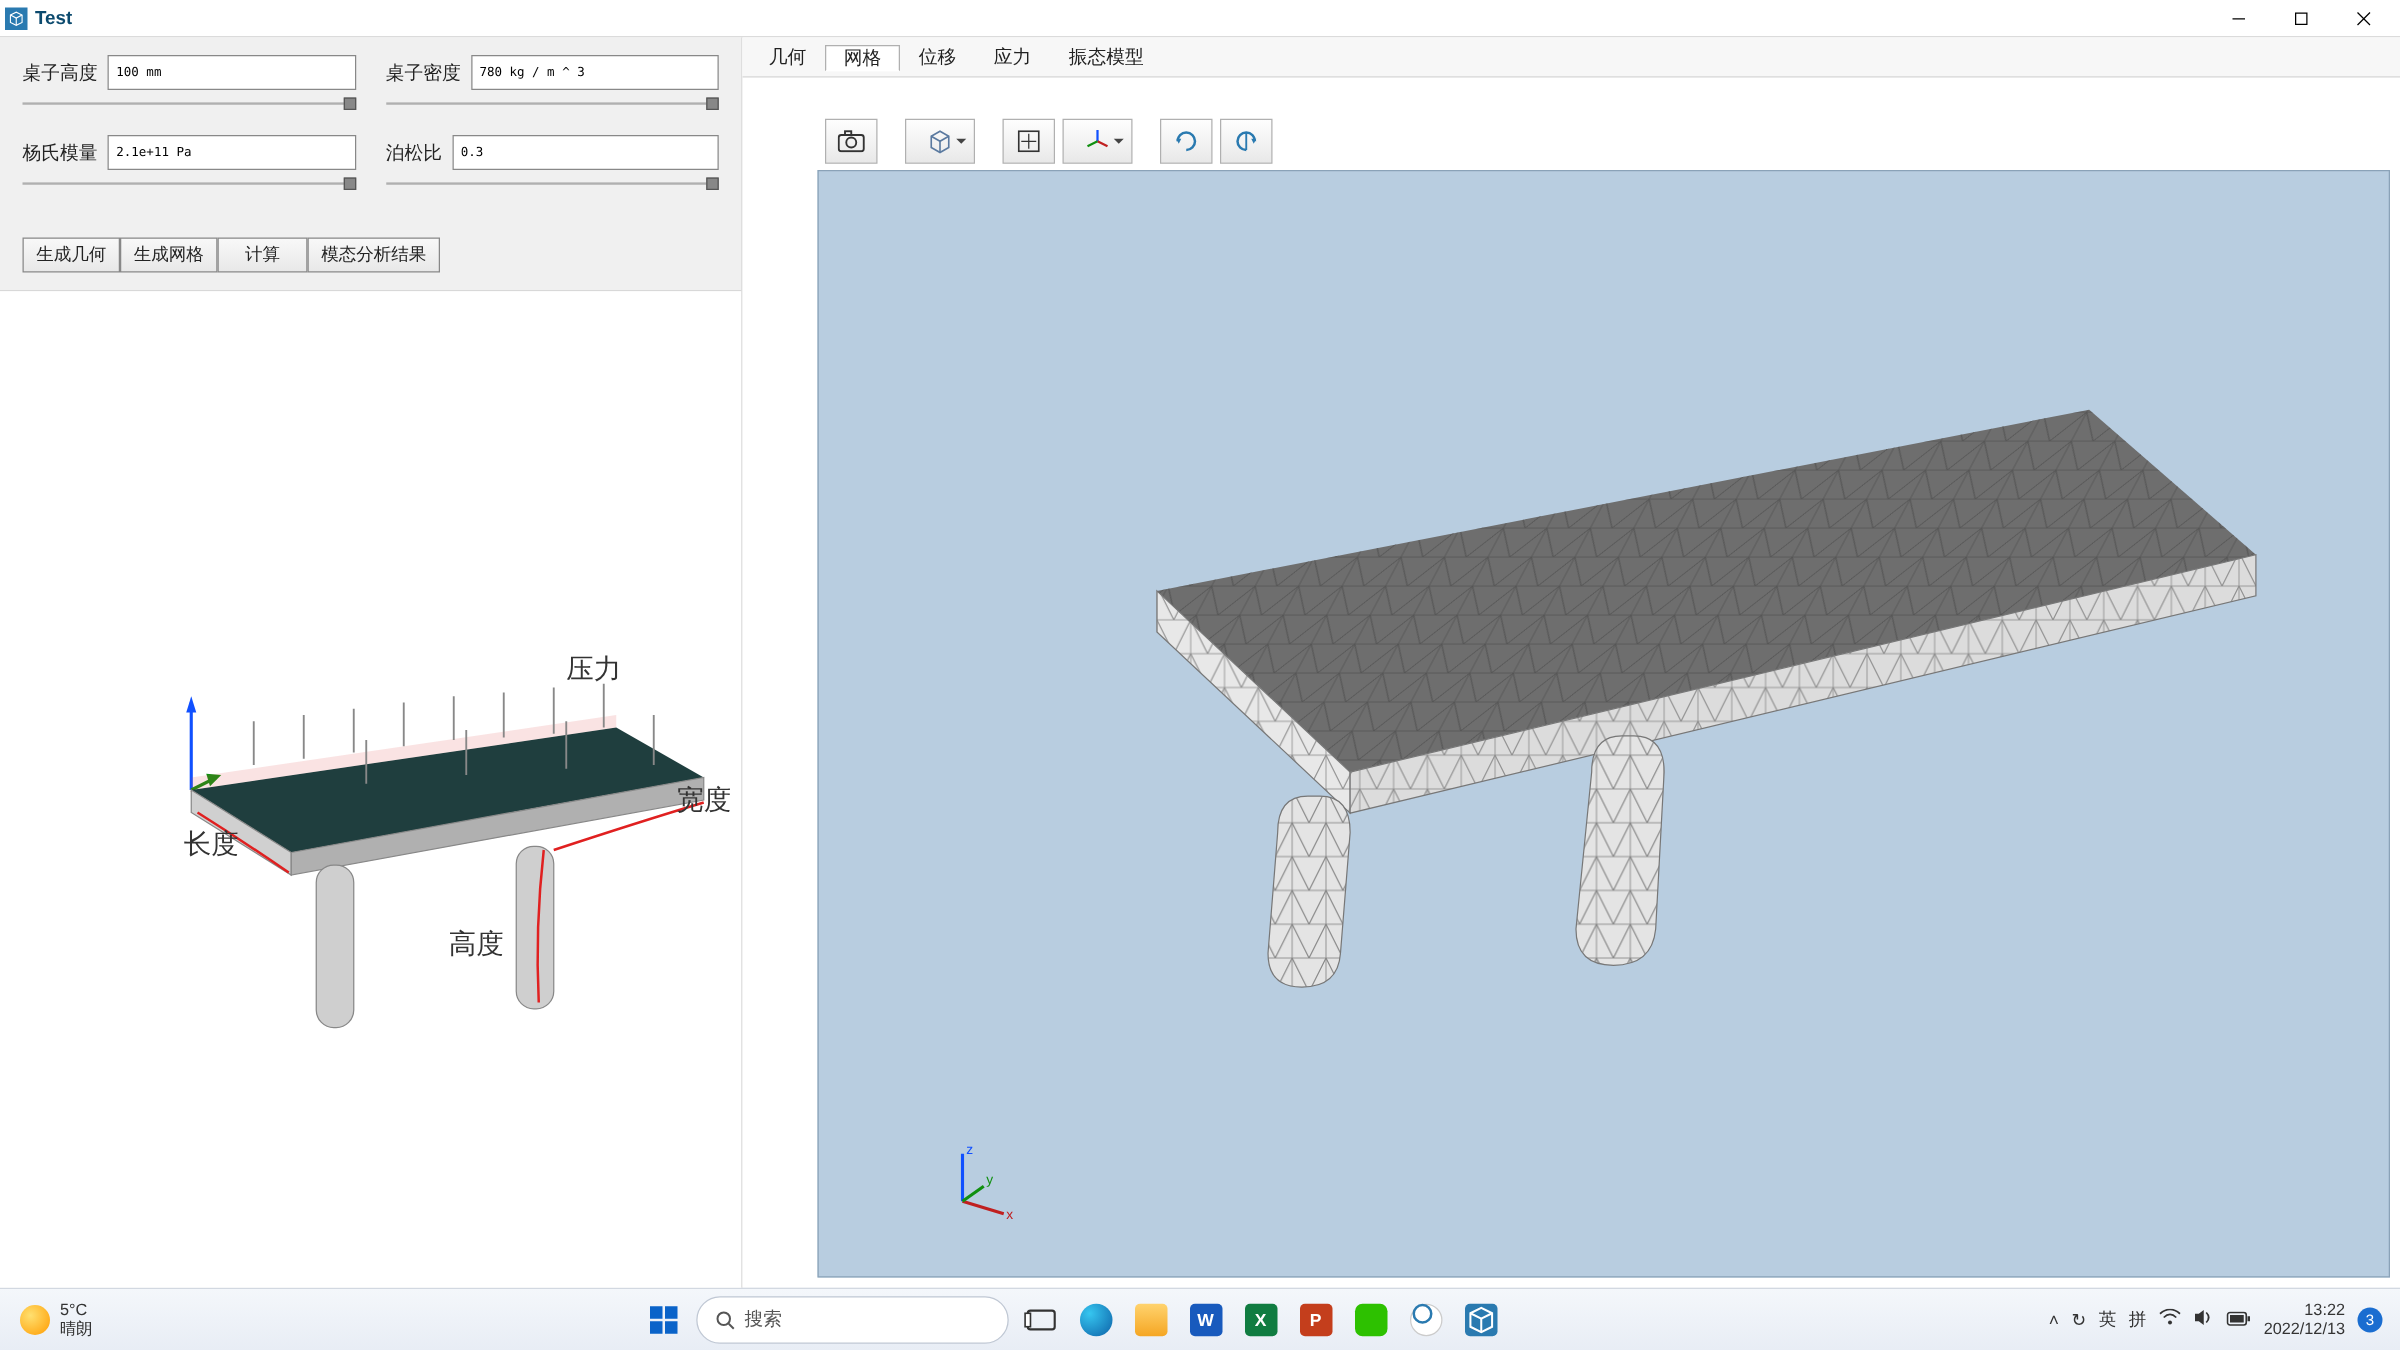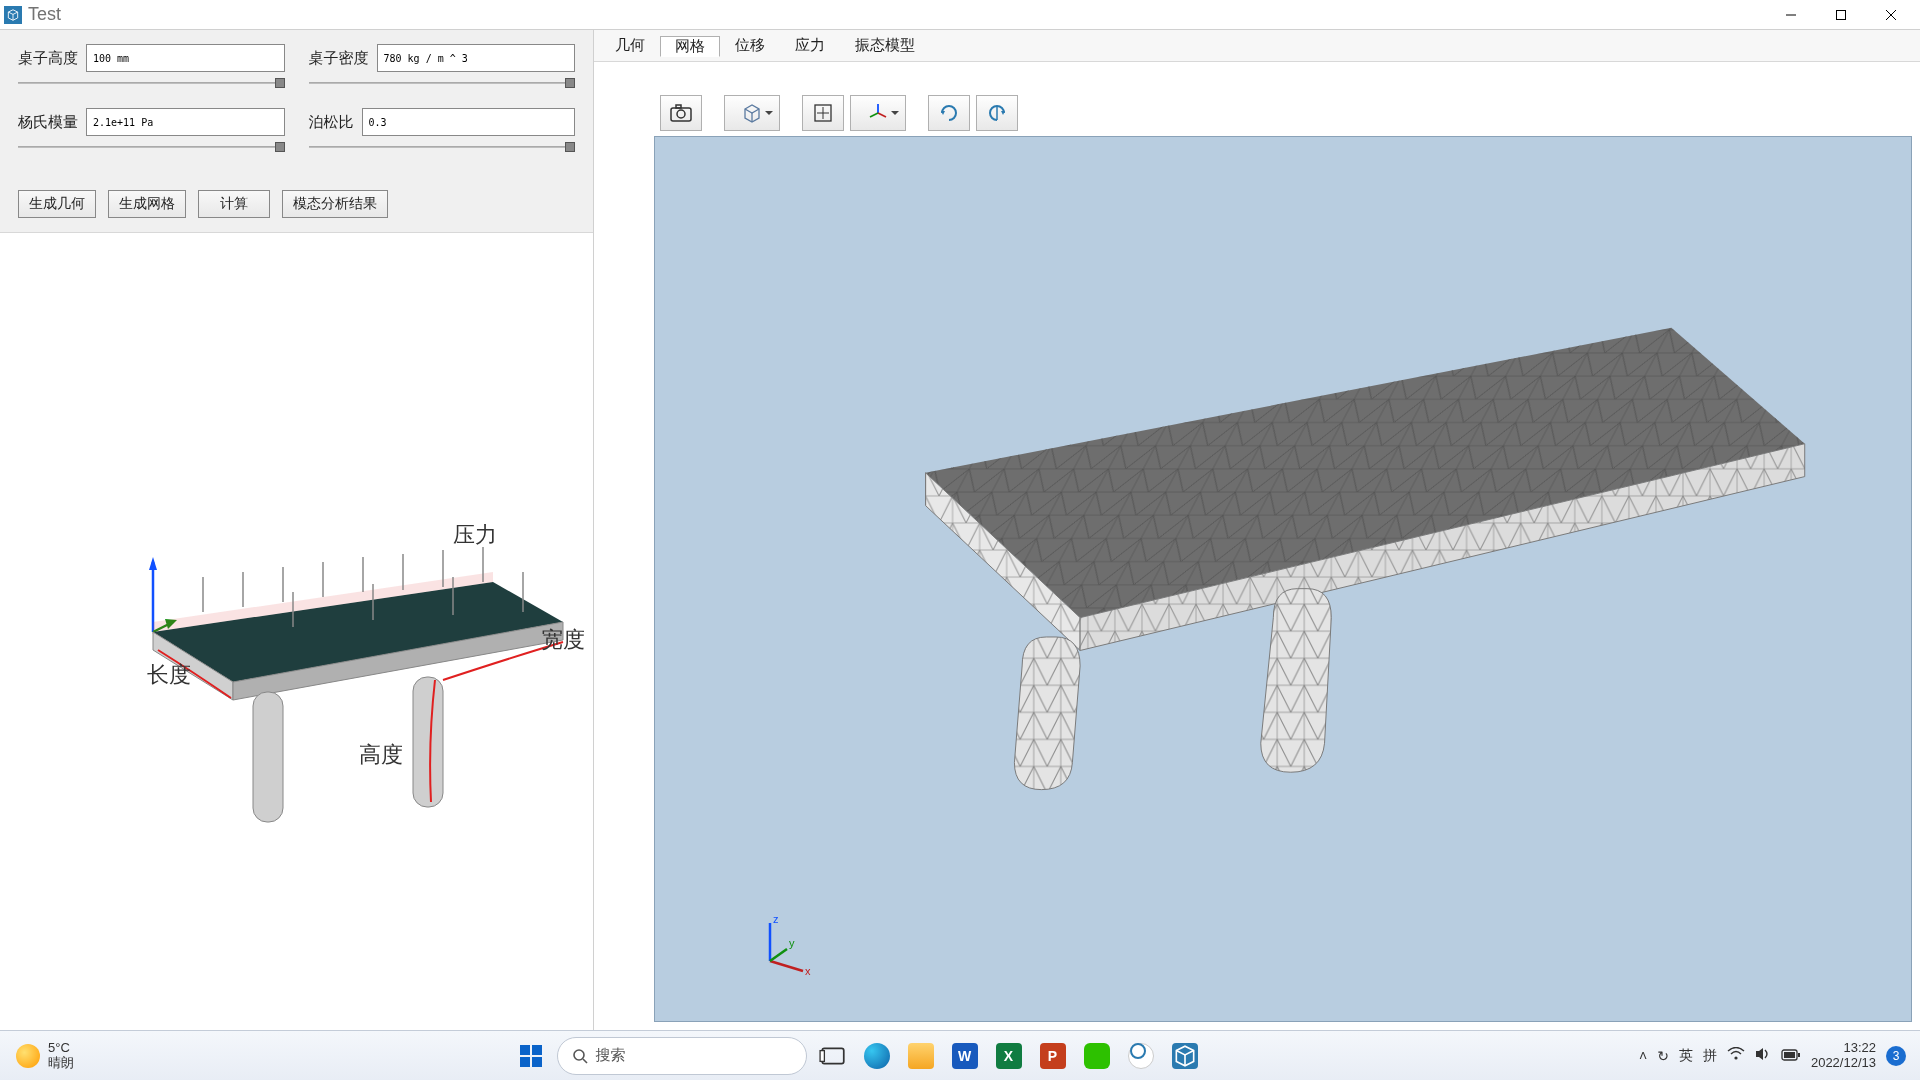--- a/index.html
+++ b/index.html
@@ -2,42 +2,42 @@
 <html><head>
 <meta charset="utf-8">
 <style>
 * { margin:0; padding:0; box-sizing:border-box; font-family:"Microsoft YaHei","SimSun",sans-serif; }
 body { width:1920px; height:1080px; background:#fff; overflow:hidden; font-size:14px; }
 
 
 .titlebar { height:30px; background:#fff; border-bottom:1px solid #d0d0d0; display:flex; align-items:center; padding:0 4px; }
 .titlebar .app-icon { width:18px; height:18px; background:#2a7ab0; display:flex; align-items:center; justify-content:center; margin-right:6px; }
 .titlebar .app-icon svg { width:14px; height:14px; }
-.titlebar .title { font-size:18px; color:#737373; }
+.titlebar .title { font-size:15px; color:#0c4a6e;font-weight:bold; }
 .titlebar .win-btns { margin-left:auto; display:flex; }
 .titlebar .win-btn { width:50px; height:30px; display:flex; align-items:center; justify-content:center; font-size:14px; color:#333; }
 
 
 .app-body { display:flex; height:calc(100% - 30px - 50px); }
 .sidebar { width:594px; background:#f7f7f7; display:flex; flex-direction:column; border-right:1px solid #d0d0d0; }
 .main { flex:1; display:flex; flex-direction:column; background:#fff; }
 
 
 .params { padding:14px 18px 8px 18px; background:#f0f0f0; }
 .param-grid { display:grid; grid-template-columns:1fr 1fr; column-gap:24px; row-gap:18px; }
 .param-cell { display:flex; flex-direction:column; gap:4px; }
 .param-row { display:flex; align-items:center; gap:8px; }
 .param-row label { font-size:15px; color:#222; white-space:nowrap; }
 .param-row input[type=text] { flex:1; height:28px; border:1px solid #888; background:#fff; font-family:monospace; font-size:10px; padding:0 6px; }
 .slider { position:relative; height:14px; }
 .slider .track { position:absolute; top:6px; left:0; right:4px; height:2px; background:linear-gradient(#a0a0a0,#c8c8c8); }
 .slider .thumb { position:absolute; top:2px; width:10px; height:10px; background:#888; border:1px solid #555; right:0; }
 
 
-.actions { display:flex; gap:12px; padding:10px 18px 14px 18px; background:#f0f0f0; border-bottom:1px solid #d8d8d8; flex-wrap:wrap; }
+.actions { display:flex; padding:10px 18px 14px 18px; background:#f0f0f0; border-bottom:1px solid #d8d8d8; flex-wrap:wrap; }
 .actions button { height:28px; padding:0 10px; min-width:72px; border:1px solid #888; background:linear-gradient(#f8f8f8,#e8e8e8); font-size:14px; color:#222; }
 
 
 .schematic { flex:1; background:#fff; display:flex; align-items:center; justify-content:flex-end; overflow:hidden; }
 
 
 .tabs { height:32px; background:#f7f7f7; border-bottom:1px solid #d8d8d8; display:flex; align-items:center; padding-left:6px; }
 .tabs .tab { padding:0 14px; display:flex; align-items:center; font-size:15px; color:#222; border:1px solid transparent; }
 .tabs .tab.active { border:1px solid #b0b0b0; border-bottom:1px solid #fff; background:#fff; position:relative; top:1px; }
 

